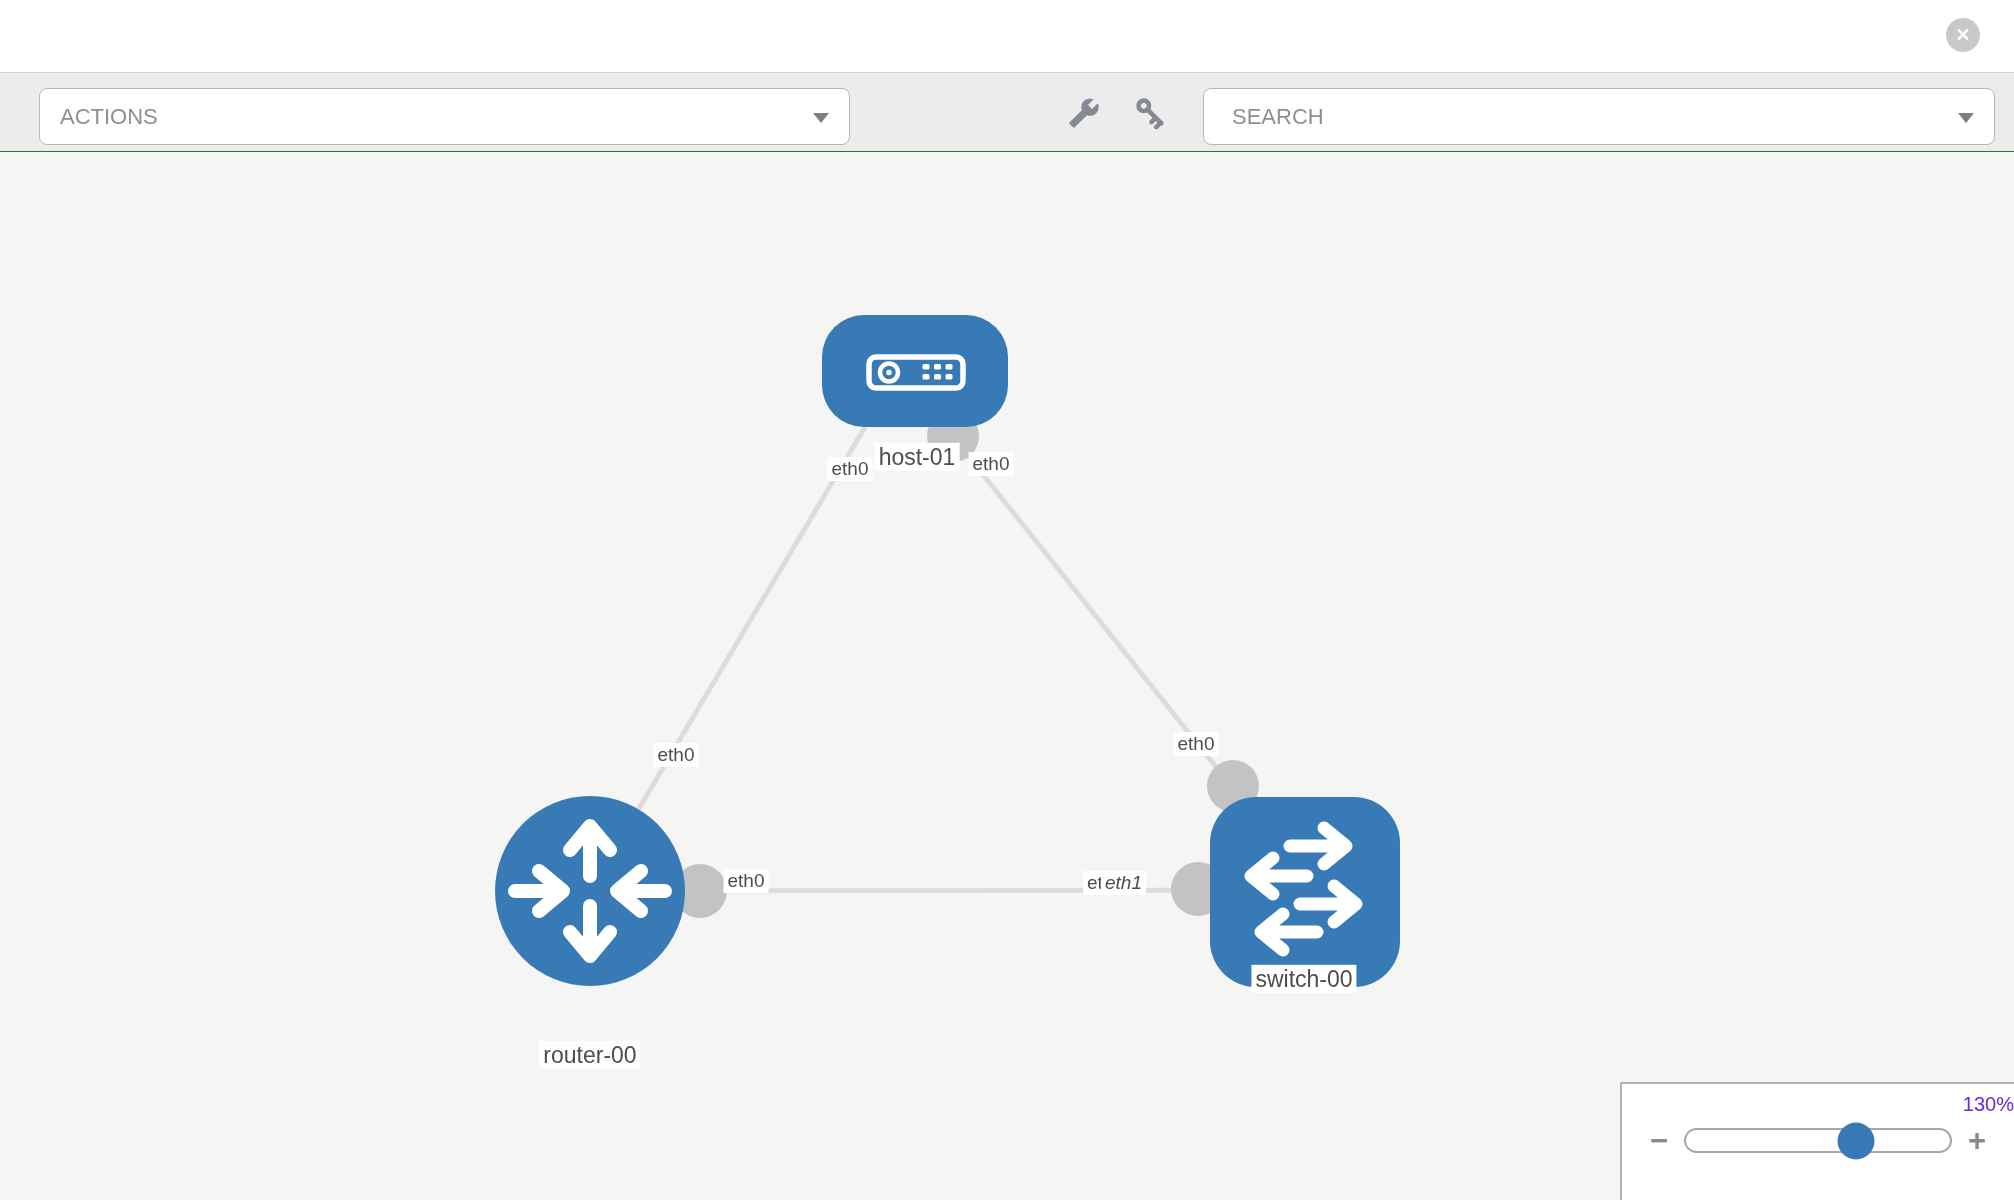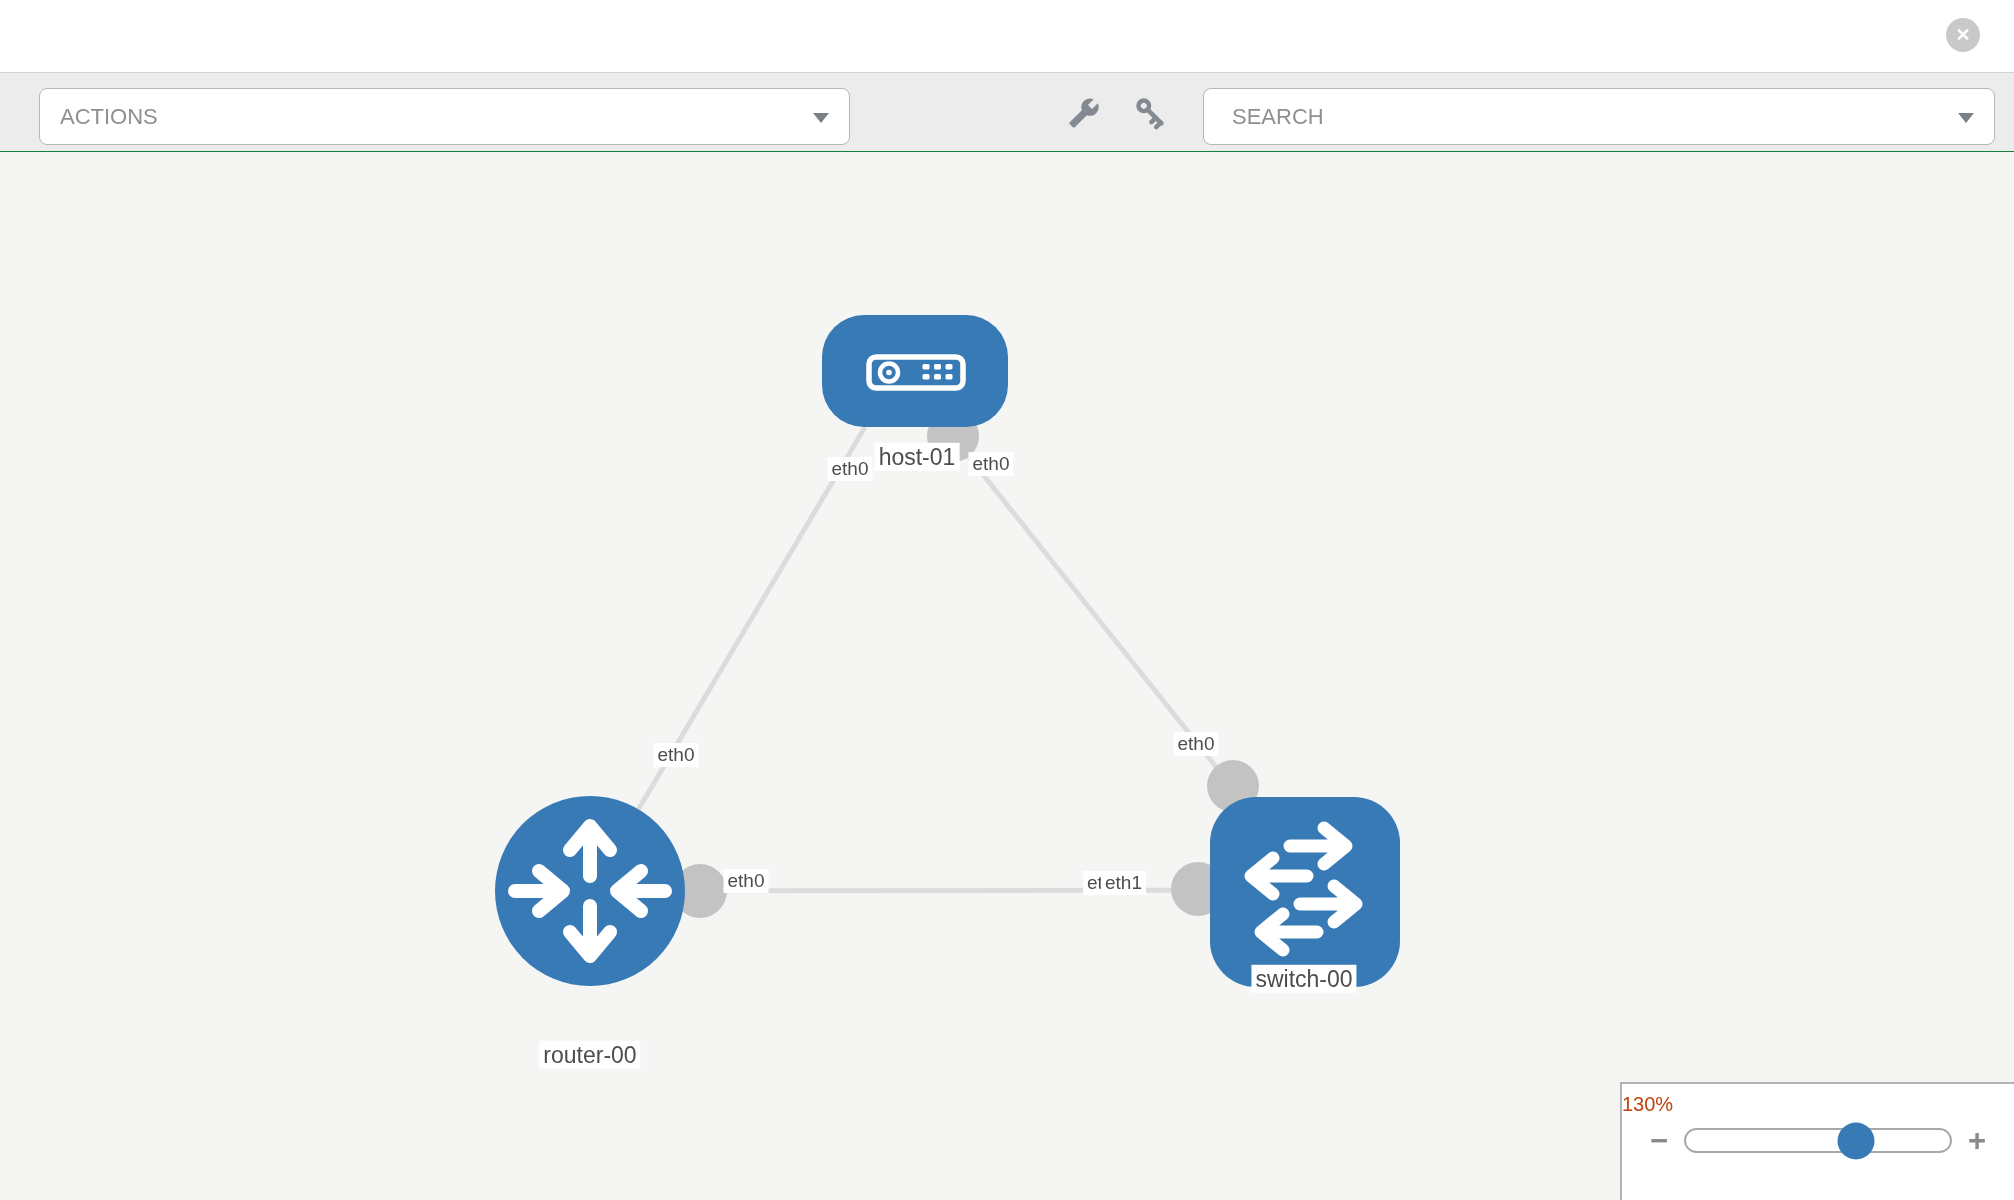--- a/index.html
+++ b/index.html
@@ -50,27 +50,27 @@
   .port-label { font-size: 19px; text-align: right; }
   .lbl-host     { left: 917px;  top: 305px; }
   .lbl-router   { left: 590px;  top: 861px; margin-top: 42px; }
   .lbl-switch   { left: 1304px; top: 827px; }
   .lbl-eth-hostL { left: 850px;  top: 317px; }
   .lbl-eth-hostR { left: 991px;  top: 312px; }
   .lbl-eth-hr    { left: 676px;  top: 603px; }
   .lbl-eth-hs    { left: 1196px; top: 592px; }
   .lbl-eth-rs    { left: 746px;  top: 729px; }
   .lbl-eth-back  { left: 1083px; top: 719px; transform: none; z-index: 3; }
-  .lbl-eth-front { left: 1101px; top: 719px; transform: none; z-index: 4; }
+  .lbl-eth-front { left: 1101px; top: 719px; transform: none; z-index: 4; font-style: italic; }
 
   
   .zoom-panel { position: absolute; left: 1620px; top: 930px; right: 0; bottom: 0;
     background: #ffffff; border-left: 2px solid #b3b3b3; border-top: 2px solid #b3b3b3;
     padding-top: 9px; }
-  .zoom-level { text-align: left; font-size: 20px; color: #c2410c; }
+  .zoom-level { text-align: right; font-size: 20px; color: #6d28d9; }
   .zoom-row { display: flex; align-items: center; justify-content: center; margin-top: 9px; }
   .zoom-btn { font-size: 31px; font-weight: 700; color: #8a8a8a; line-height: 1;
     cursor: pointer; user-select: none; }
   .zoom-track { position: relative; width: 268px; height: 25px; margin: 0 16px;
     border: 2px solid #a8a8a8; border-radius: 13px; background: #ffffff; cursor: pointer; }
   .zoom-thumb { position: absolute; left: 64.5%; top: 50%; transform: translate(-50%, -50%);
     width: 37px; height: 37px; border-radius: 50%; background: #377ab6; cursor: pointer; }
 </style>
 </head>
 <body>

